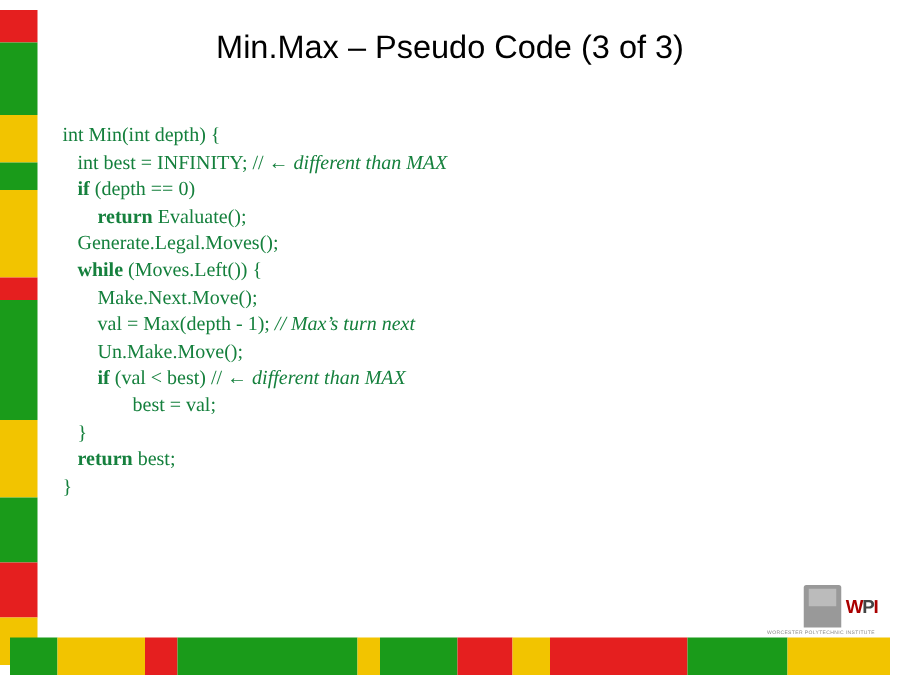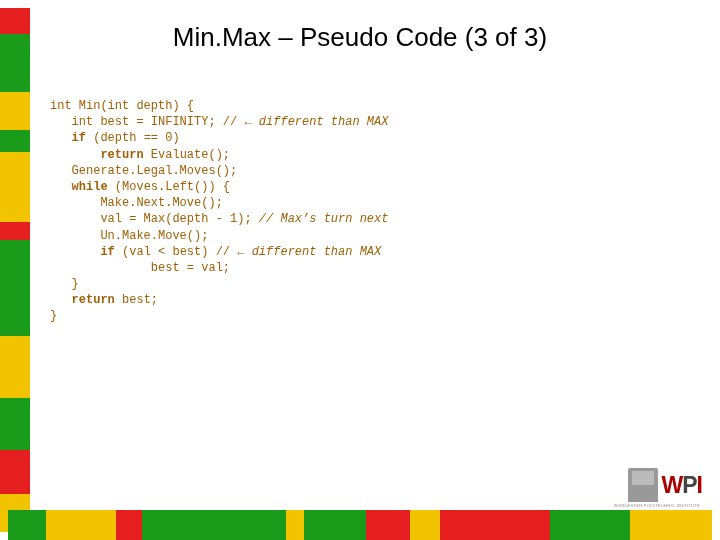--- a/index.html
+++ b/index.html
@@ -38,24 +38,24 @@
     text-align: center;
     font-family: "Comic Sans MS", cursive, sans-serif;
     font-size: 26px;
     color: #000;
     font-weight: normal;
   }
   .code-block {
     position: absolute;
     top: 98px;
     left: 50px;
-    font-family: Liberation Mono, monospace;
-    font-size: 12px;
+    font-family: Liberation Serif, serif;
+    font-size: 16px;
     line-height: 1.35;
-    color: #a16207;
+    color: #15803d;
     white-space: pre;
   }
   .code-block .b { font-weight: bold; }
   .code-block .i { font-style: italic; }
   .logo {
     position: absolute;
     right: 18px;
     bottom: 38px;
     display: flex;
     align-items: center;
@@ -71,21 +71,21 @@
   .logo-seal::before {
     content: "";
     position: absolute;
     top: 3px; left: 4px;
     width: 22px; height: 14px;
     background: #bbb;
   }
   .logo-text {
     font-family: Arial, sans-serif;
     font-weight: 900;
-    font-size: 23px;
+    font-size: 15px;
     letter-spacing: -1px;
   }
   .logo-text .w { color: #a00; }
   .logo-text .p { color: #444; }
   .logo-text .i2 { color: #a00; }
   .logo-sub {
     position: absolute;
     right: 20px;
     bottom: 32px;
     font-size: 4px;

